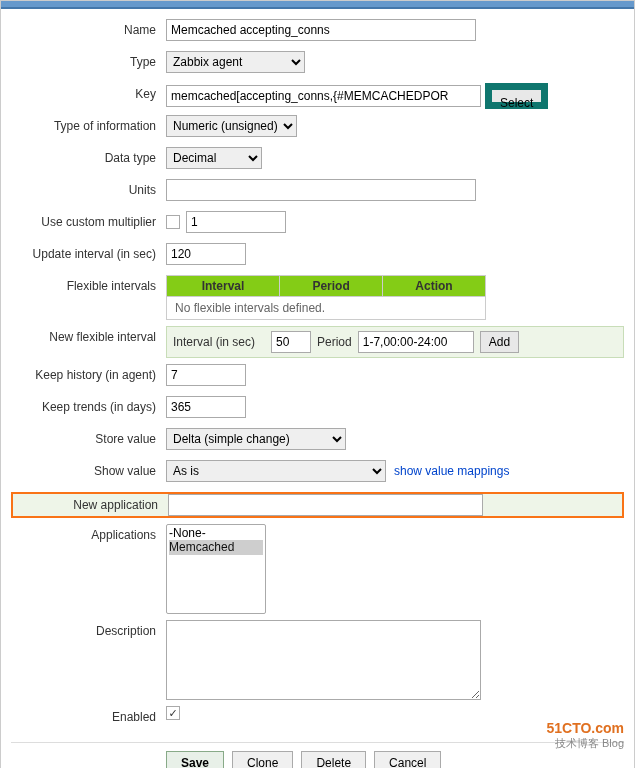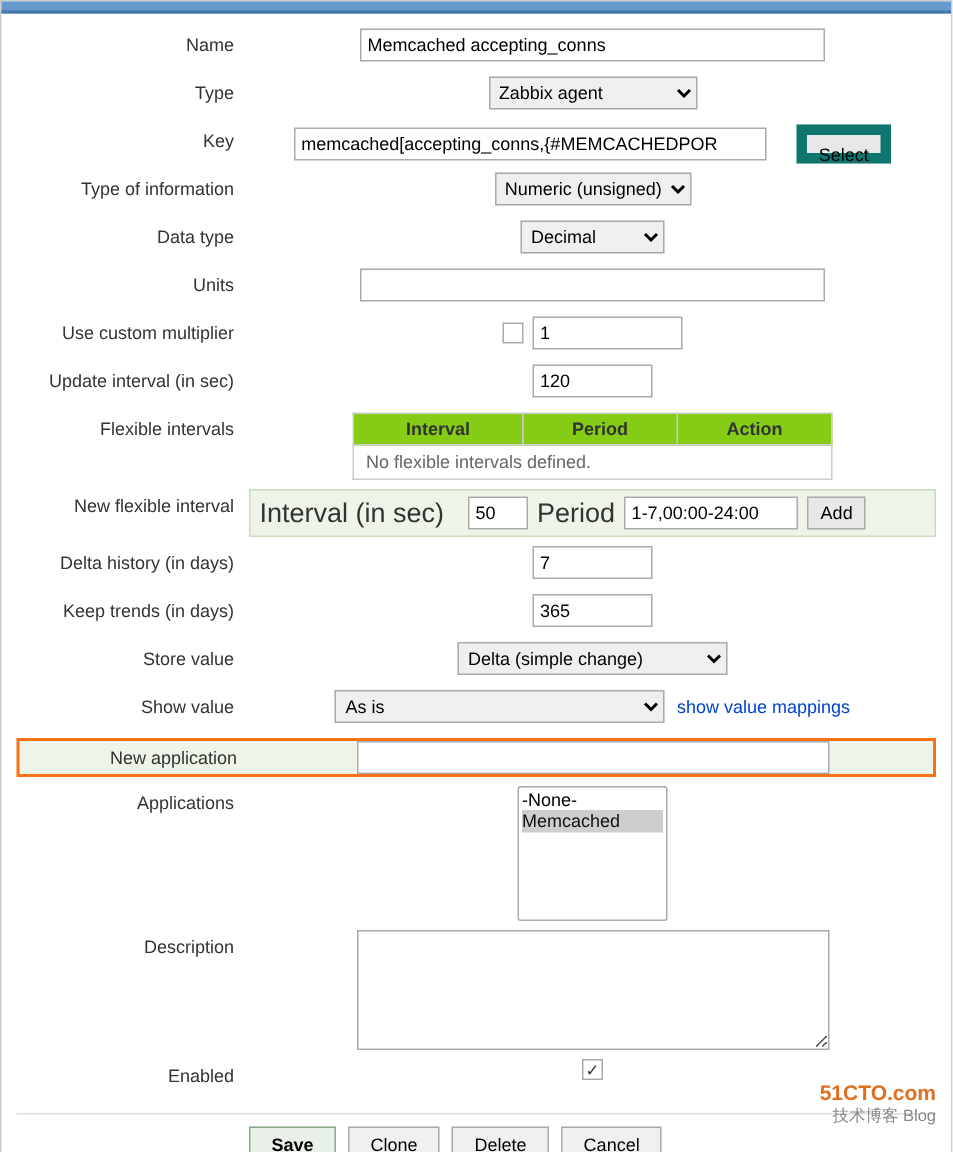--- a/index.html
+++ b/index.html
@@ -38,40 +38,39 @@
       font-size: 12px;
       color: #333;
       flex-shrink: 0;
     }
     .form-control {
       flex: 1;
       display: flex;
       align-items: center;
       flex-wrap: wrap;
       gap: 4px;
-      justify-content: center;
     }
     input[type="text"] {
       border: 1px solid #aaa;
       padding: 2px 4px;
       font-size: 12px;
       height: 22px;
     }
     input[type="text"].wide { width: 310px; }
     input[type="text"].medium { width: 80px; }
     select {
       border: 1px solid #aaa;
       padding: 1px 2px;
       font-size: 12px;
       height: 22px;
     }
     .key-row {
       display: flex;
       align-items: center;
-      gap: 20px;
+      gap: 4px;
     }
     .key-input {
       width: 315px;
       border: 1px solid #aaa;
       padding: 2px 4px;
       font-size: 12px;
       height: 22px;
       border-bottom: 2px solid #cc0000;
     }
     .btn-select {
@@ -103,21 +102,21 @@
 
     .new-flex-row {
       background: #eef5e8;
       border: 1px solid #c8ddb8;
       display: flex;
       align-items: center;
       gap: 6px;
       padding: 4px 6px;
       width: 100%;
     }
-    .new-flex-label { font-size: 18px; }
+    .new-flex-label { font-size: 12px; }
     .btn-add {
       background: #e8e8e8;
       border: 1px solid #aaa;
       padding: 2px 8px;
       font-size: 12px;
       cursor: pointer;
       height: 22px;
     }
 
     .checkbox-custom {
@@ -317,21 +316,21 @@
           <span class="new-flex-label">Interval (in sec)</span>
           <input type="text" style="width: 40px; margin-left: 10px;" value="50">
           <span class="new-flex-label">Period</span>
           <input type="text" style="width: 116px;" value="1-7,00:00-24:00">
           <button class="btn-add">Add</button>
         </div>
       </div>
     </div>
 
     <div class="form-row">
-      <div class="form-label">Delta history (in days)</div>
+      <div class="form-label">Keep history (in agent)</div>
       <div class="form-control">
         <input type="text" class="medium" value="7" style="">
       </div>
     </div>
 
     <div class="form-row">
       <div class="form-label">Keep trends (in days)</div>
       <div class="form-control">
         <input type="text" class="medium" value="365" style="">
       </div>

